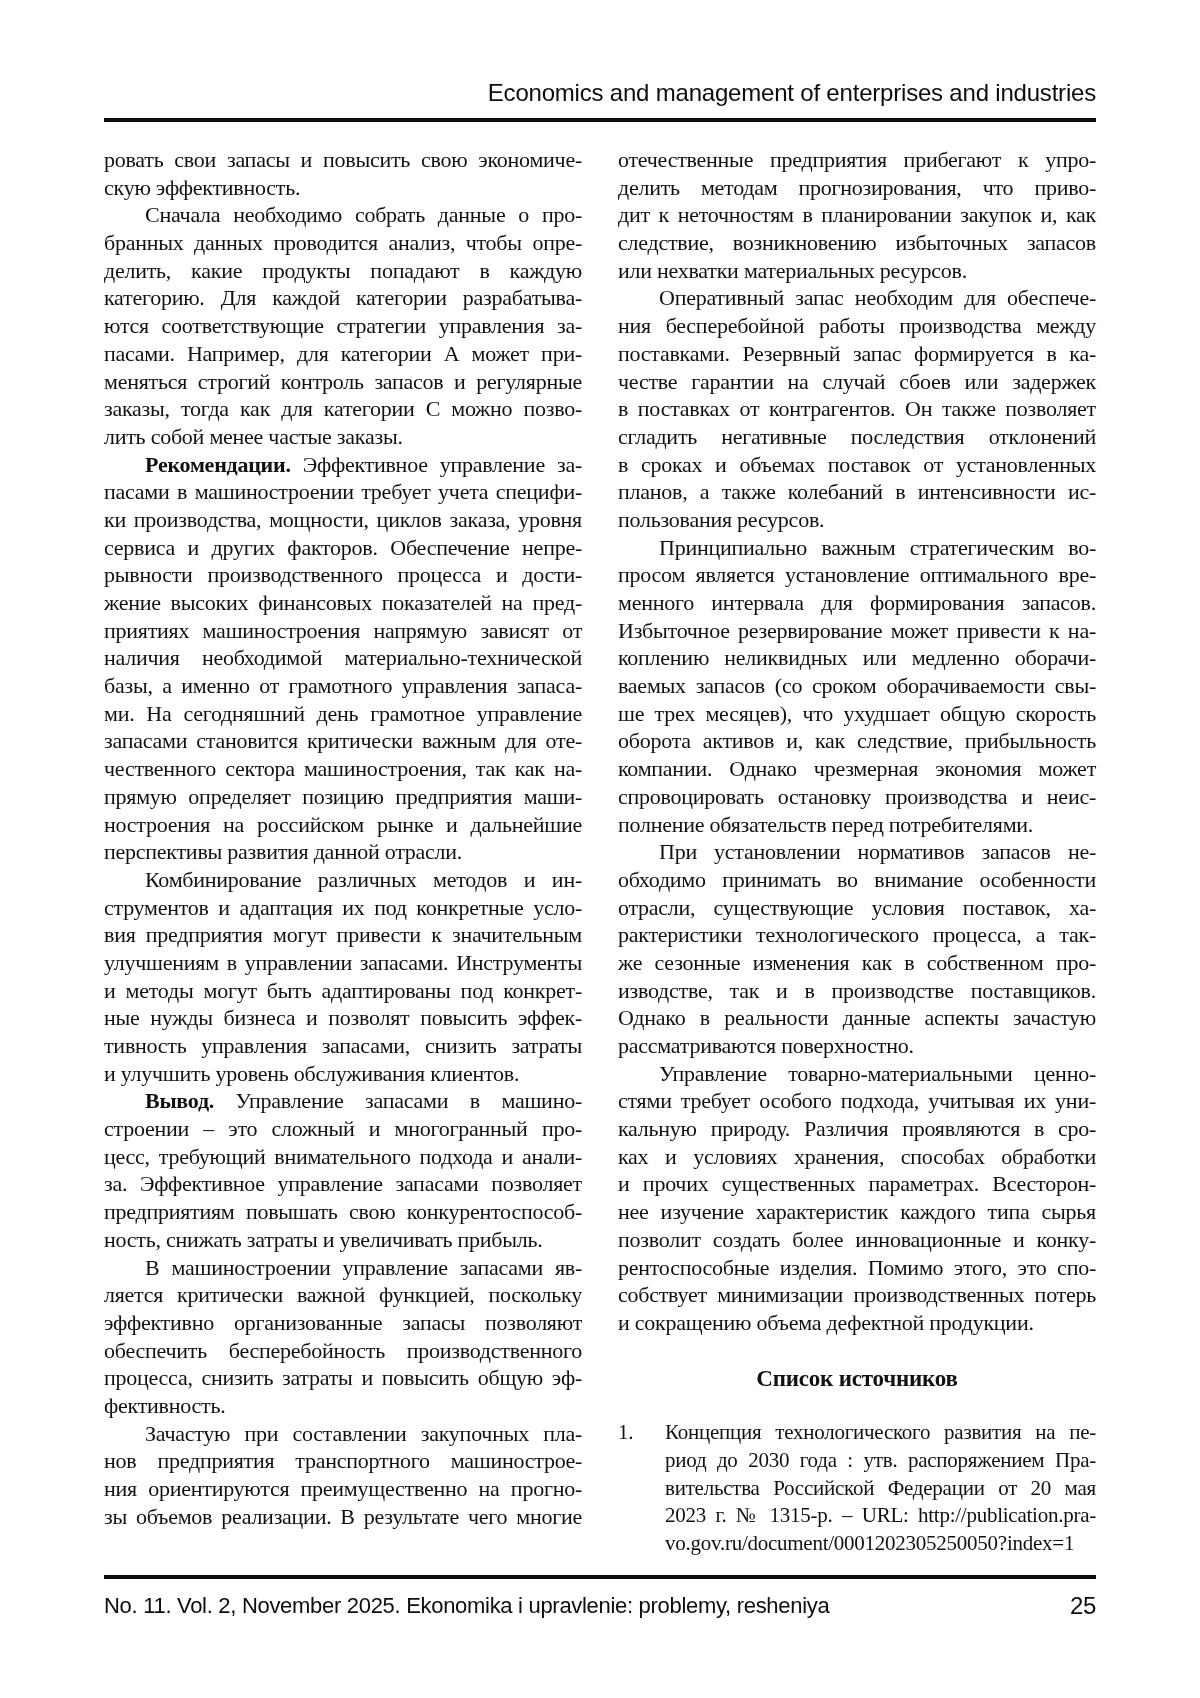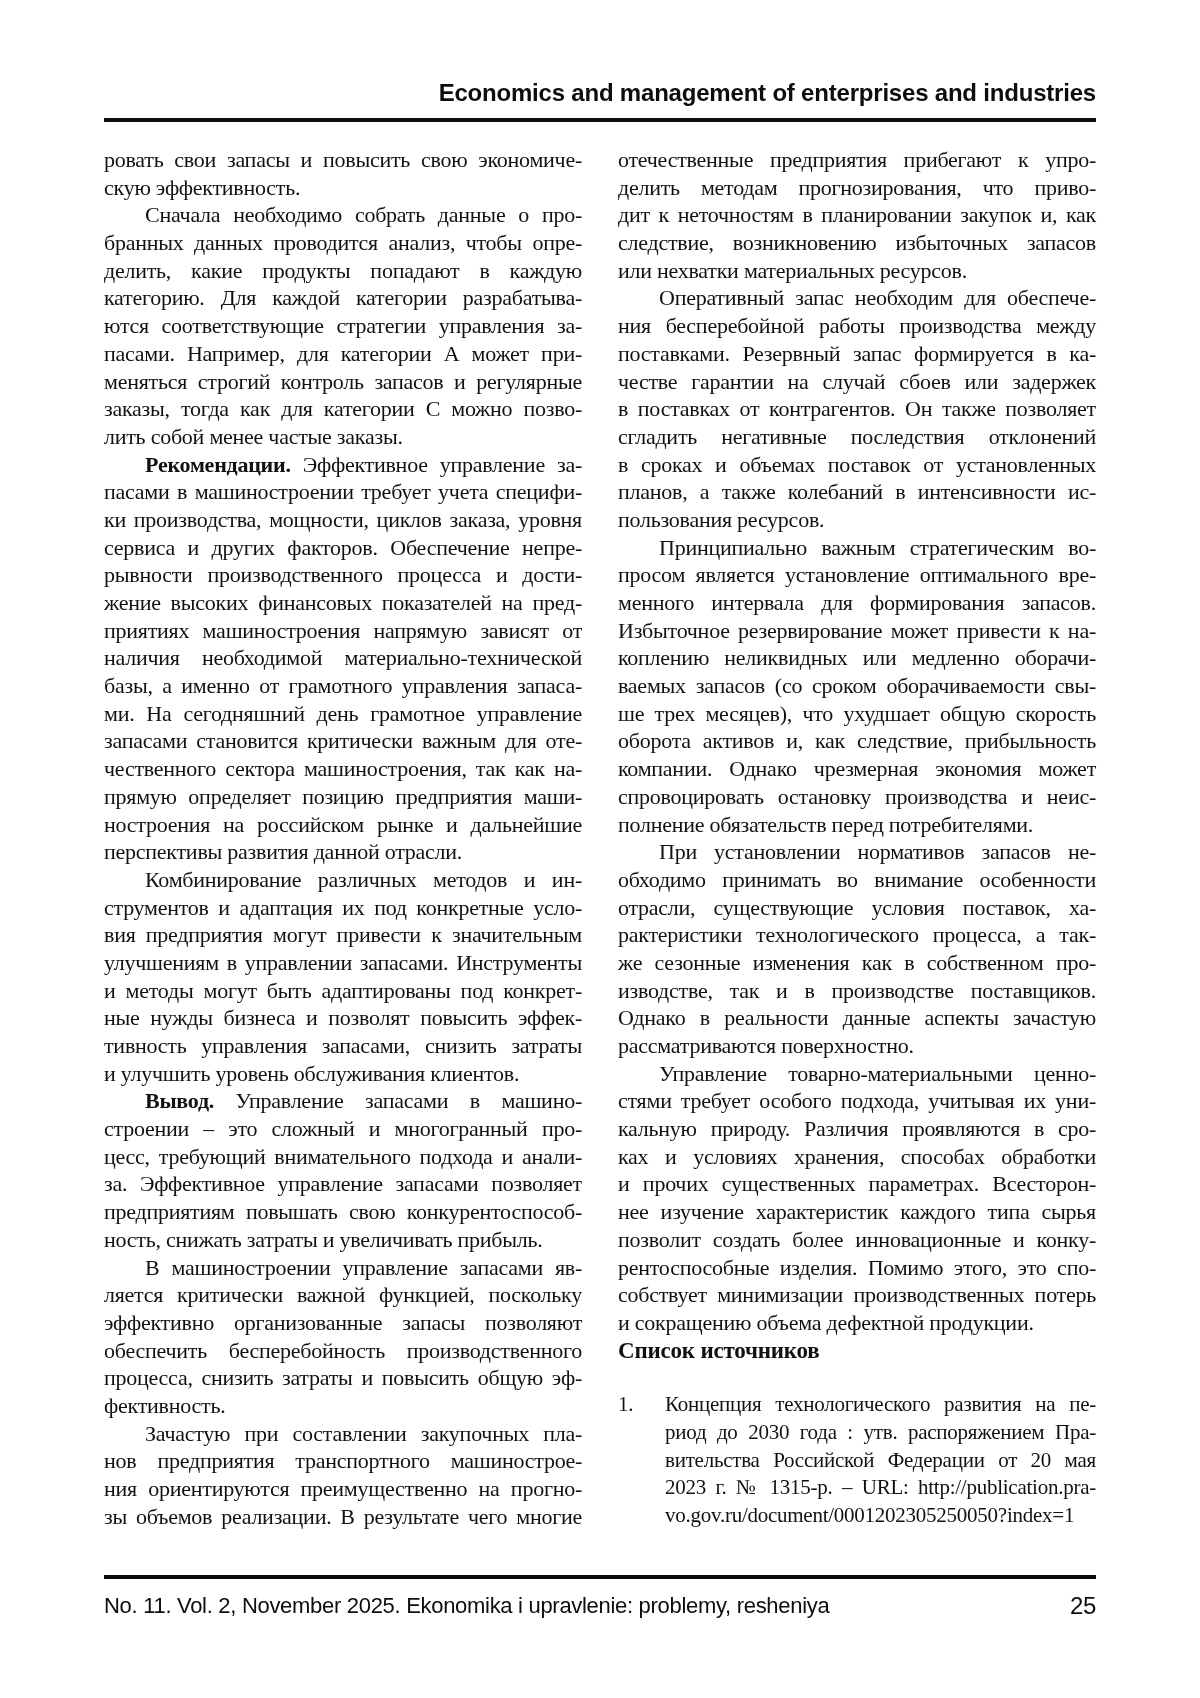--- a/index.html
+++ b/index.html
@@ -9,21 +9,21 @@
     background:#ffffff;
     color:#111;
     overflow:hidden;
     font-family:"Liberation Serif", serif;
   }
   
   #header-title{
     position:absolute;
     top:80px; right:104px;
     font-family:"Liberation Sans", sans-serif;
-    font-weight:bold;
+    font-weight:normal;
     font-size:24px;
     line-height:26px;
     letter-spacing:-0.2px;
     color:#0d0d0d;
     white-space:nowrap;
   }
   #header-rule{
     position:absolute;
     left:104px; top:118px;
     width:992px; height:4px;
@@ -44,22 +44,24 @@
     line-height:27.7px;
     text-align:justify;
     text-align-last:justify;
     -moz-text-align-last:justify;
     white-space:nowrap;
   }
   .tl.end{text-align-last:left;-moz-text-align-last:left;}
   .tl.ind{padding-left:41px;}
   .tl b{font-weight:bold;}
   .src-heading{
+    margin-top:28px;
     height:27.7px;
     line-height:27.7px;
+    text-align:center;
     font-weight:bold;
     font-size:23px;
     letter-spacing:-0.2px;
   }
   .ref{
     display:flex;
     margin-top:27px;
     font-size:21px;
   }
   .ref-num{

